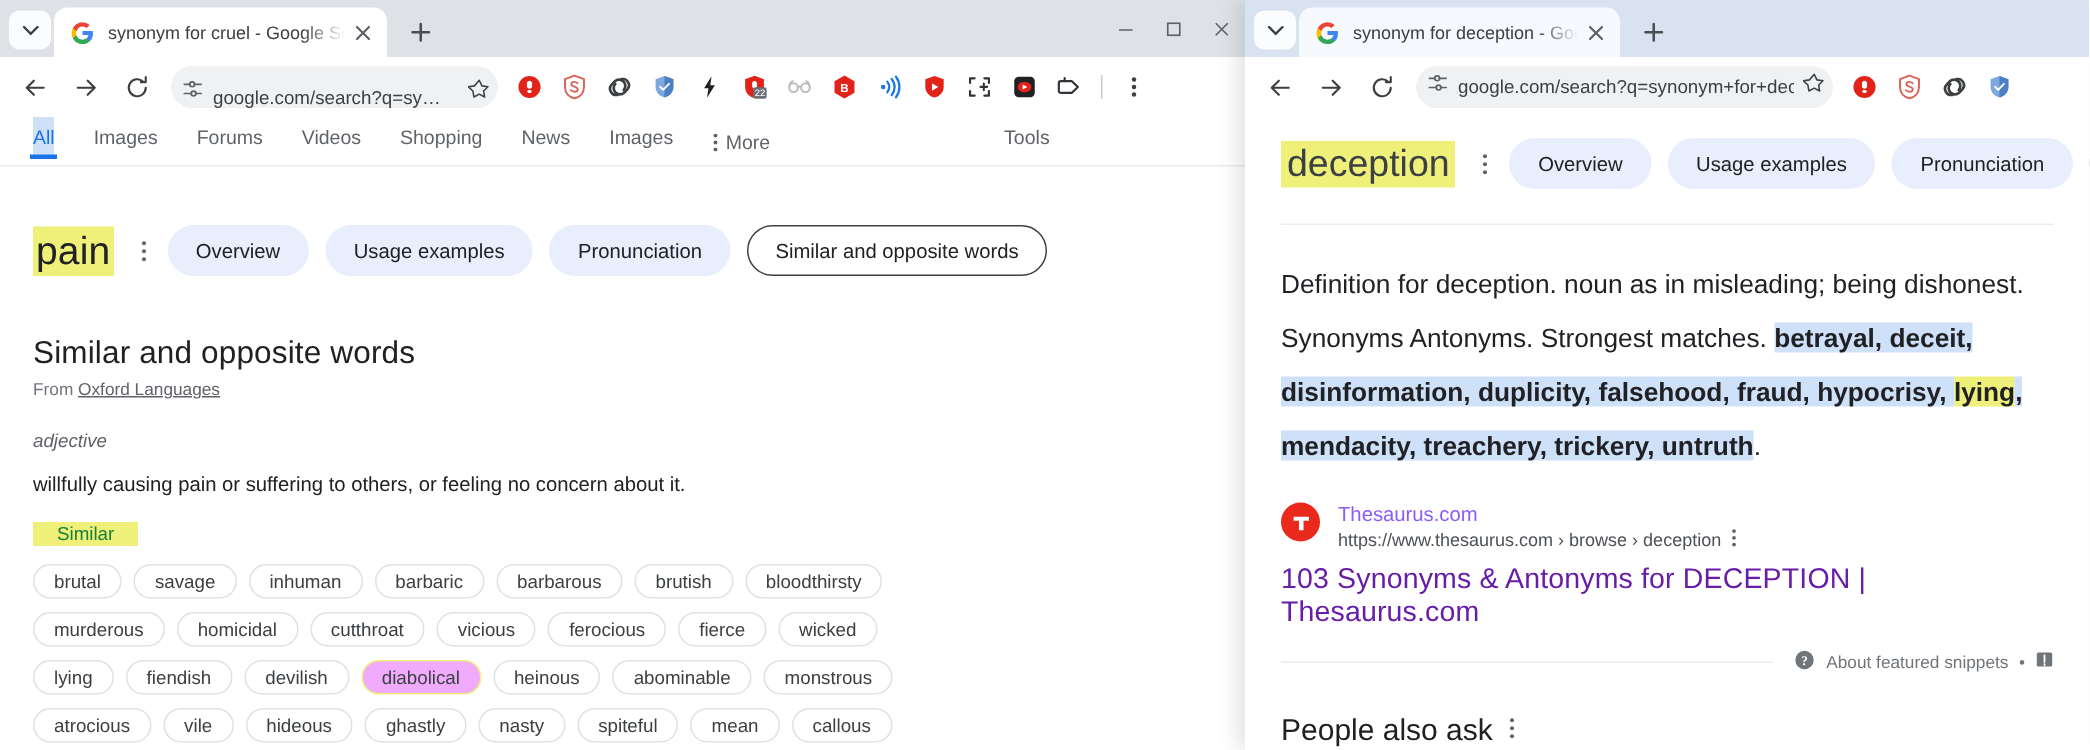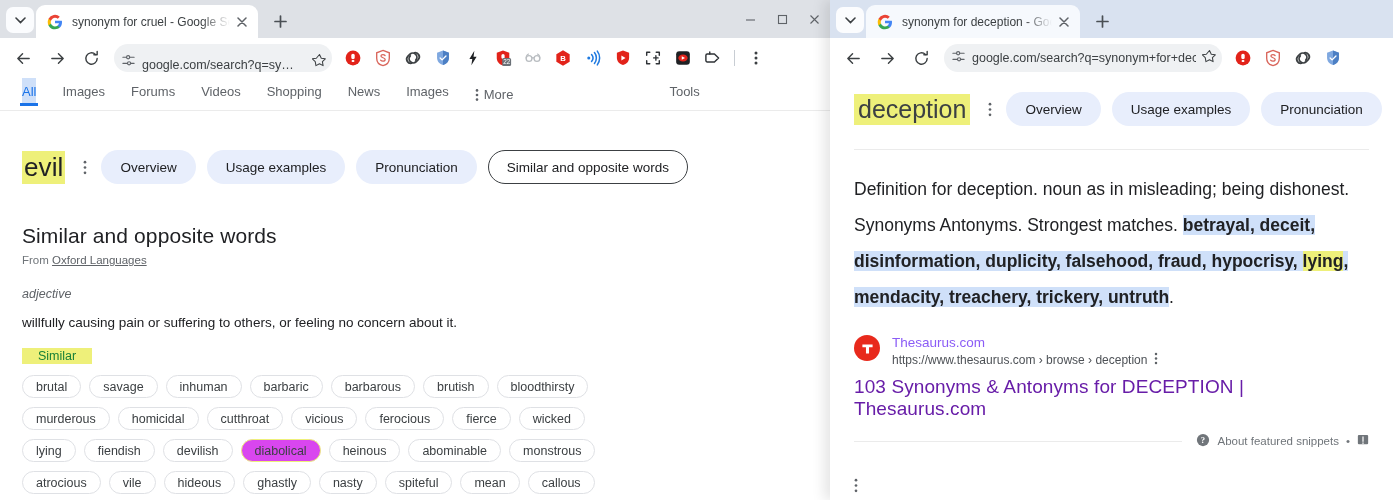--- a/index.html
+++ b/index.html
@@ -116,21 +116,21 @@
               display: inline-block; background: #eef07a; padding: 1px 16px; }
 
   .wordgrid { margin-top: 11px; }
   .wordrow { display: flex; margin-bottom: 9px; }
   .word {
     height: 23px; border: 1px solid #dfe1e5; border-radius: 12px;
     font-size: 12.5px; color: #3c4043; display: flex; align-items: center;
     padding: 0 13px; margin-right: 8px; white-space: nowrap; flex: none;
     background: #fff;
   }
-  .word.hl { background: #d946ef; border-color: #eef07a; }
+  .word.hl { background: #f0abfc; border-color: #eef07a; }
 
   
   .r-body { padding: 0 24px; }
   .r-chiprow { display: flex; align-items: center; padding-top: 14px; }
   .r-headword { font-size: 25px; color: #3c4043; background: #eef07a;
                 padding: 1px 4px; }
   .r-rule { height: 1px; background: #ebebeb; margin-top: 23px; }
 
   .snippet { font-size: 17.5px; line-height: 36px; color: #202124;
              margin-top: 21px; }
@@ -352,21 +352,21 @@
             <circle cx="2" cy="7" r="1.3" fill="#5f6368"></circle>
             <circle cx="2" cy="11.6" r="1.3" fill="#5f6368"></circle>
           </svg>
         <span>More</span>
       </div>
       <div class="g-nav tools">Tools</div>
     </div>
 
     <div class="g-body">
       <div class="chip-row">
-        <span class="headword">evil</span>
+        <span class="headword">pain</span>
         <span class="kebab">
           <svg width="4" height="15" viewBox="0 0 4 15">
               <circle cx="2" cy="2.2" r="1.35" fill="#5f6368"></circle>
               <circle cx="2" cy="7.5" r="1.35" fill="#5f6368"></circle>
               <circle cx="2" cy="12.8" r="1.35" fill="#5f6368"></circle>
             </svg>
         </span>
         <div class="chip">Overview</div>
         <div class="chip">Usage examples</div>
         <div class="chip">Pronunciation</div>
@@ -568,20 +568,21 @@
           <span>
             <svg width="12" height="13" viewBox="0 0 14 15">
                 <rect x="1" y="1" width="12" height="11" rx="1.2" fill="#70757a"></rect>
                 <path d="M7 3.3v5.2M7 10.1v.9" stroke="#fff" stroke-width="1.4" stroke-linecap="round"></path>
               </svg>
           </span>
         </div>
       </div>
 
       <div class="paa-title">
+        <span>People also ask</span>
         <span>
           <svg width="4" height="15" viewBox="0 0 4 15">
               <circle cx="2" cy="2.2" r="1.35" fill="#5f6368"></circle>
               <circle cx="2" cy="7.5" r="1.35" fill="#5f6368"></circle>
               <circle cx="2" cy="12.8" r="1.35" fill="#5f6368"></circle>
             </svg>
         </span>
       </div>
       <div class="paa-rule"></div>
       <div class="paa-q">What is the other word for deception?</div>

